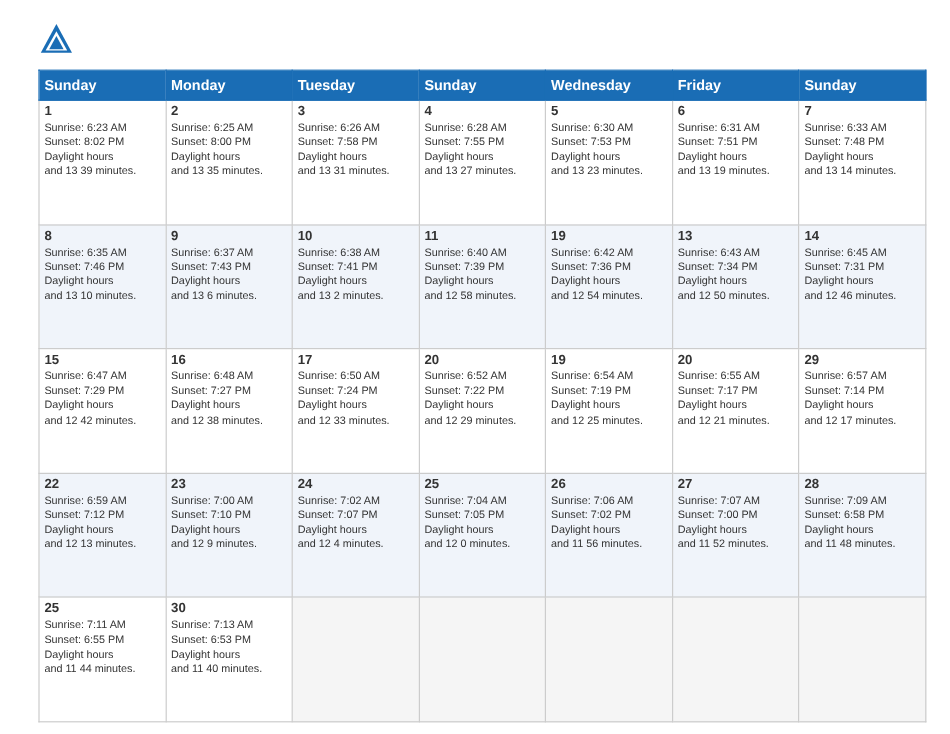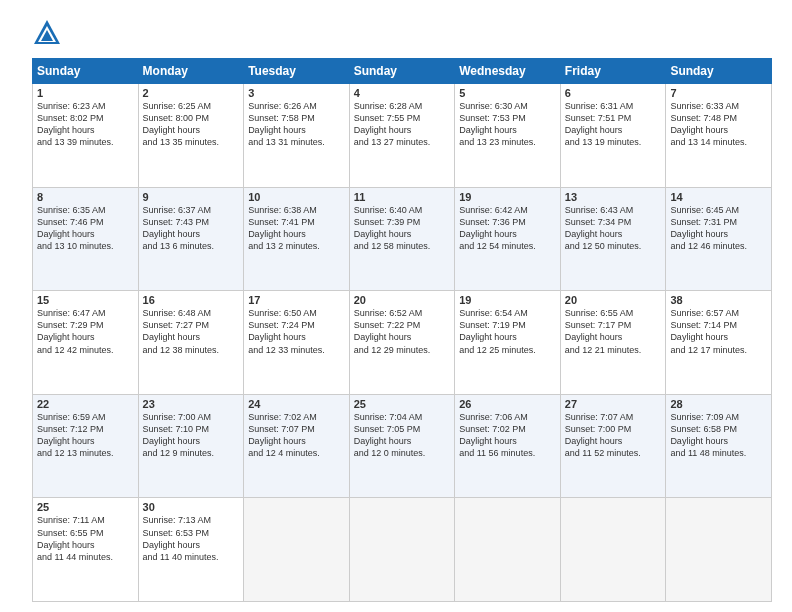--- a/index.html
+++ b/index.html
@@ -216,21 +216,21 @@
           </td>
           <td>
             <span class="day-num">19</span>
             <div class="day-info">Sunrise: 6:54 AM<br>Sunset: 7:19 PM<br>Daylight hours<br>and 12 25 minutes.</div>
           </td>
           <td>
             <span class="day-num">20</span>
             <div class="day-info">Sunrise: 6:55 AM<br>Sunset: 7:17 PM<br>Daylight hours<br>and 12 21 minutes.</div>
           </td>
           <td>
-            <span class="day-num">38</span>
+            <span class="day-num">29</span>
             <div class="day-info">Sunrise: 6:57 AM<br>Sunset: 7:14 PM<br>Daylight hours<br>and 12 17 minutes.</div>
           </td>
         </tr>
         <tr>
           <td>
             <span class="day-num">22</span>
             <div class="day-info">Sunrise: 6:59 AM<br>Sunset: 7:12 PM<br>Daylight hours<br>and 12 13 minutes.</div>
           </td>
           <td>
             <span class="day-num">23</span>

